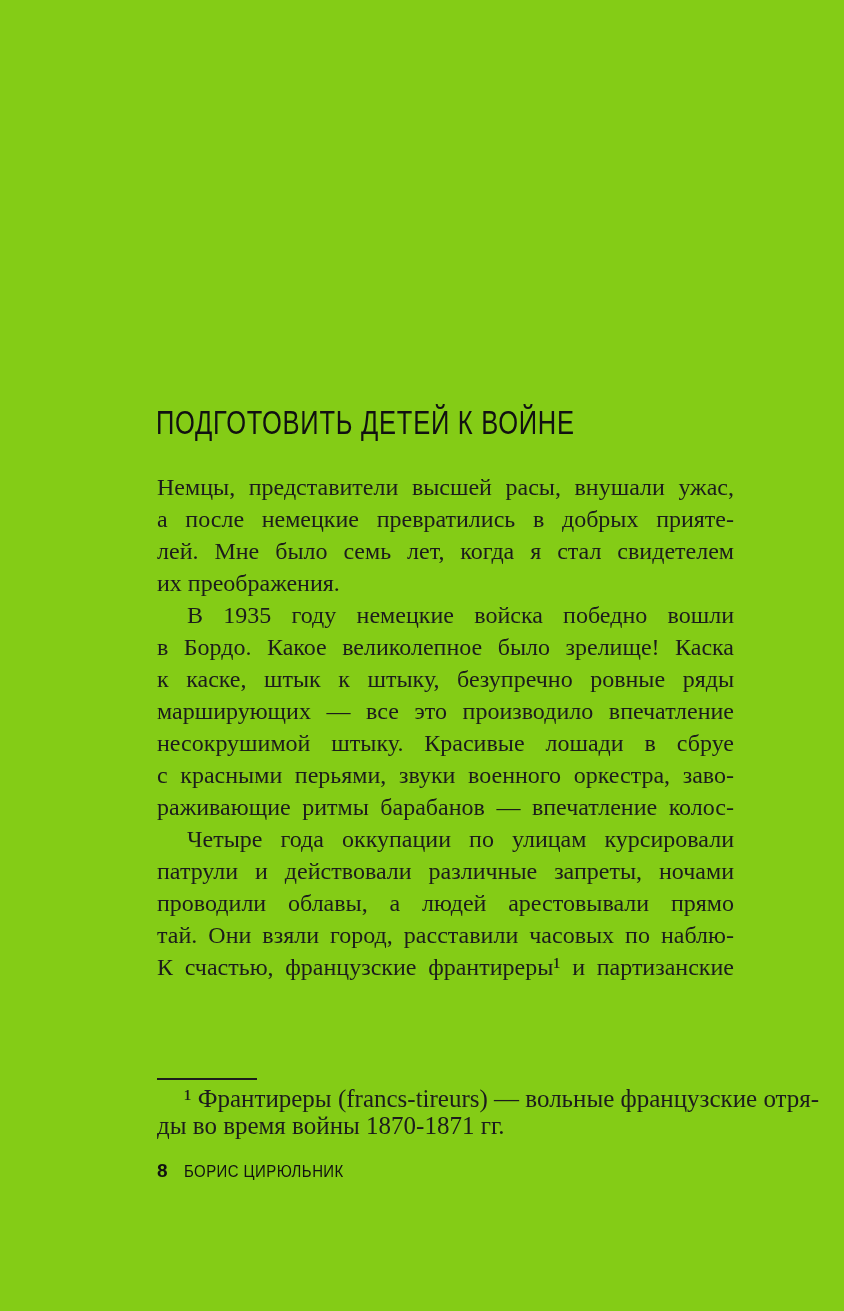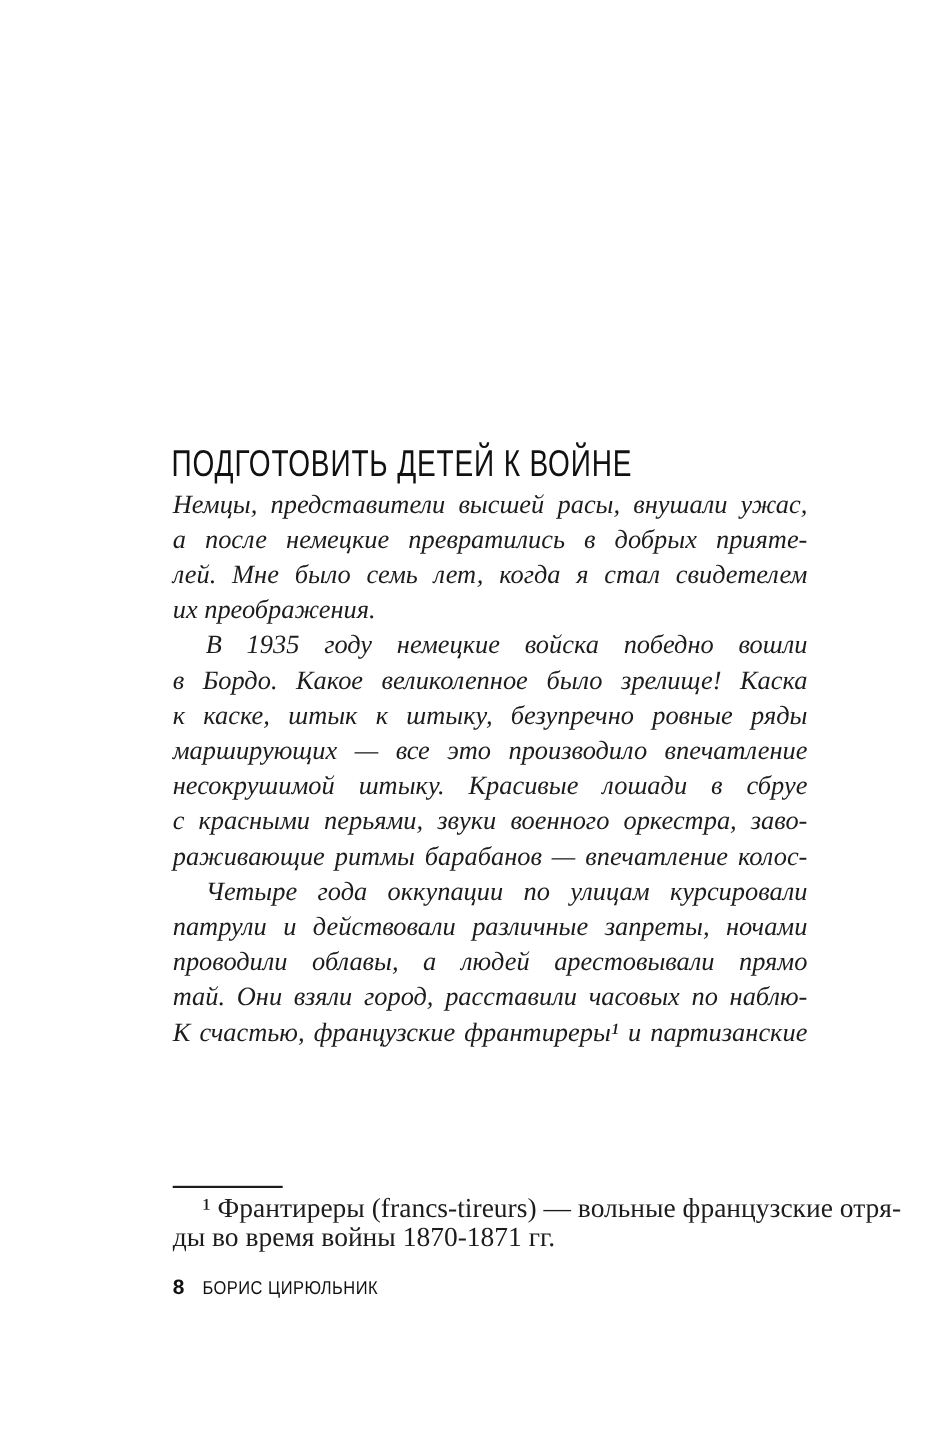--- a/index.html
+++ b/index.html
@@ -5,46 +5,45 @@
   html, body {
     margin: 0;
     padding: 0;
     background: #e8e8e8;
   }
   .page {
     position: relative;
     width: 844px;
     height: 1311px;
     margin: 0 auto;
-    background: #ffffff;
+    background: #84cc16;
     overflow: hidden;
     font-family: "Liberation Serif", "DejaVu Serif", serif;
     color: #1c1c1c;
   }
   .chapter-title {
     position: absolute;
     left: 156px;
     top: 403px;
     font-family: "Liberation Sans", "DejaVu Sans", sans-serif;
     font-size: 34px;
     font-weight: 400;
     letter-spacing: 1px;
     white-space: nowrap;
     transform: scaleX(0.75);
     transform-origin: left top;
     color: #111111;
   }
   .body-text {
     position: absolute;
     left: 157px;
-    top: 443px;
+    top: 471px;
     width: 577px;
     font-size: 24px;
     line-height: 32px;
-    font-style: italic;
   }
   .line {
     text-align: justify;
     text-align-last: justify;
     white-space: nowrap;
   }
   .line.last {
     text-align: center;
     text-align-last: left;
   }

